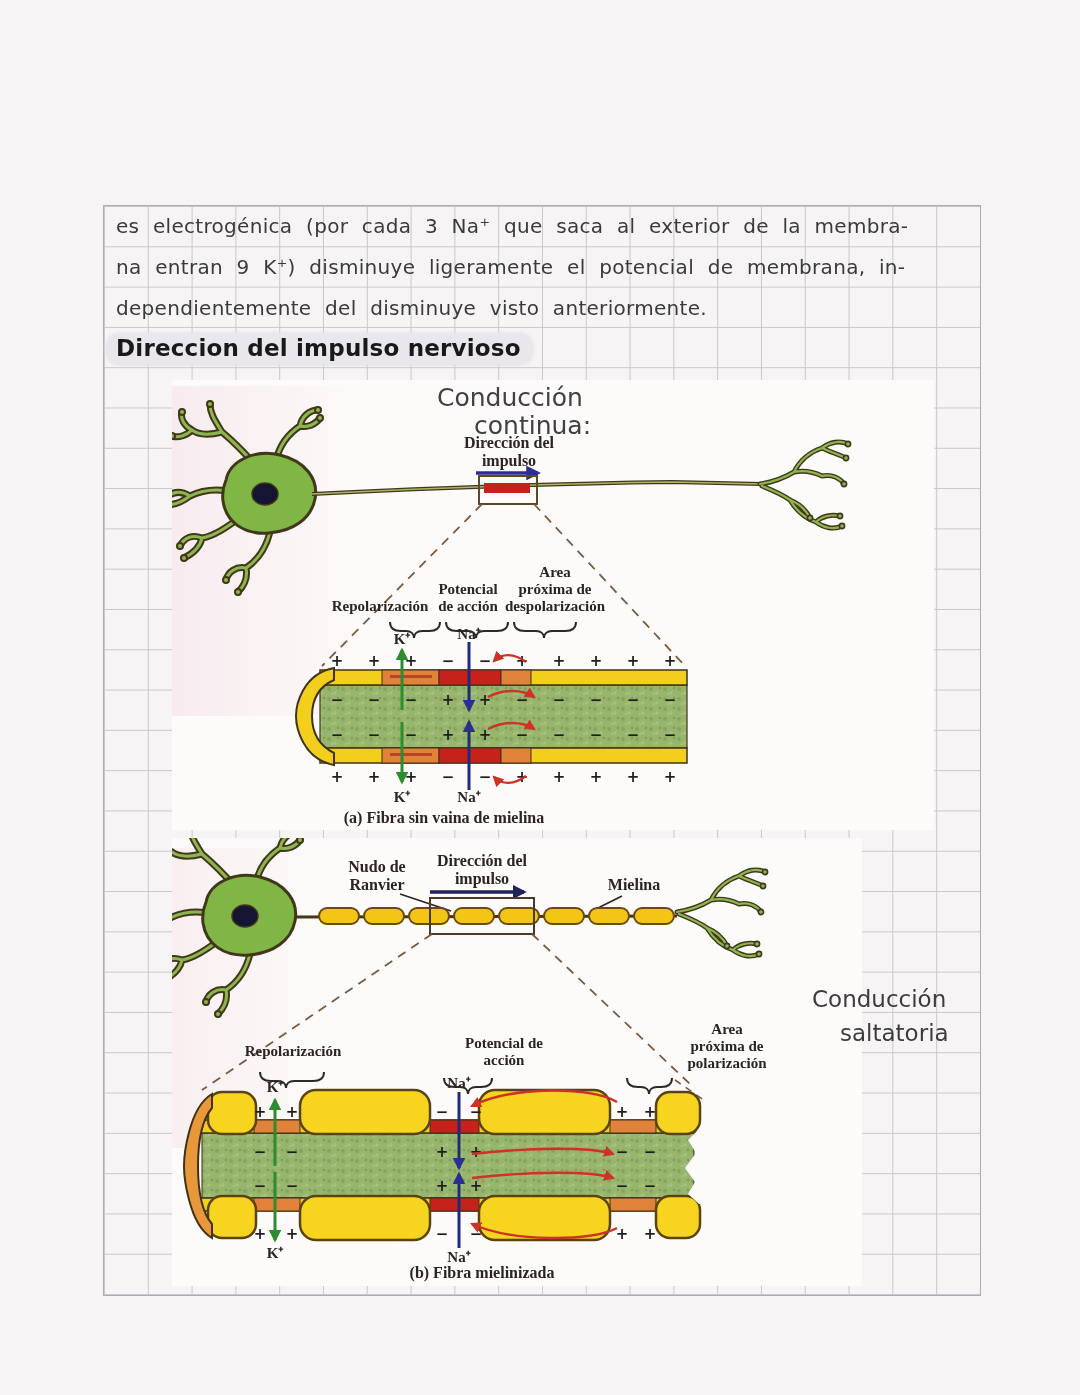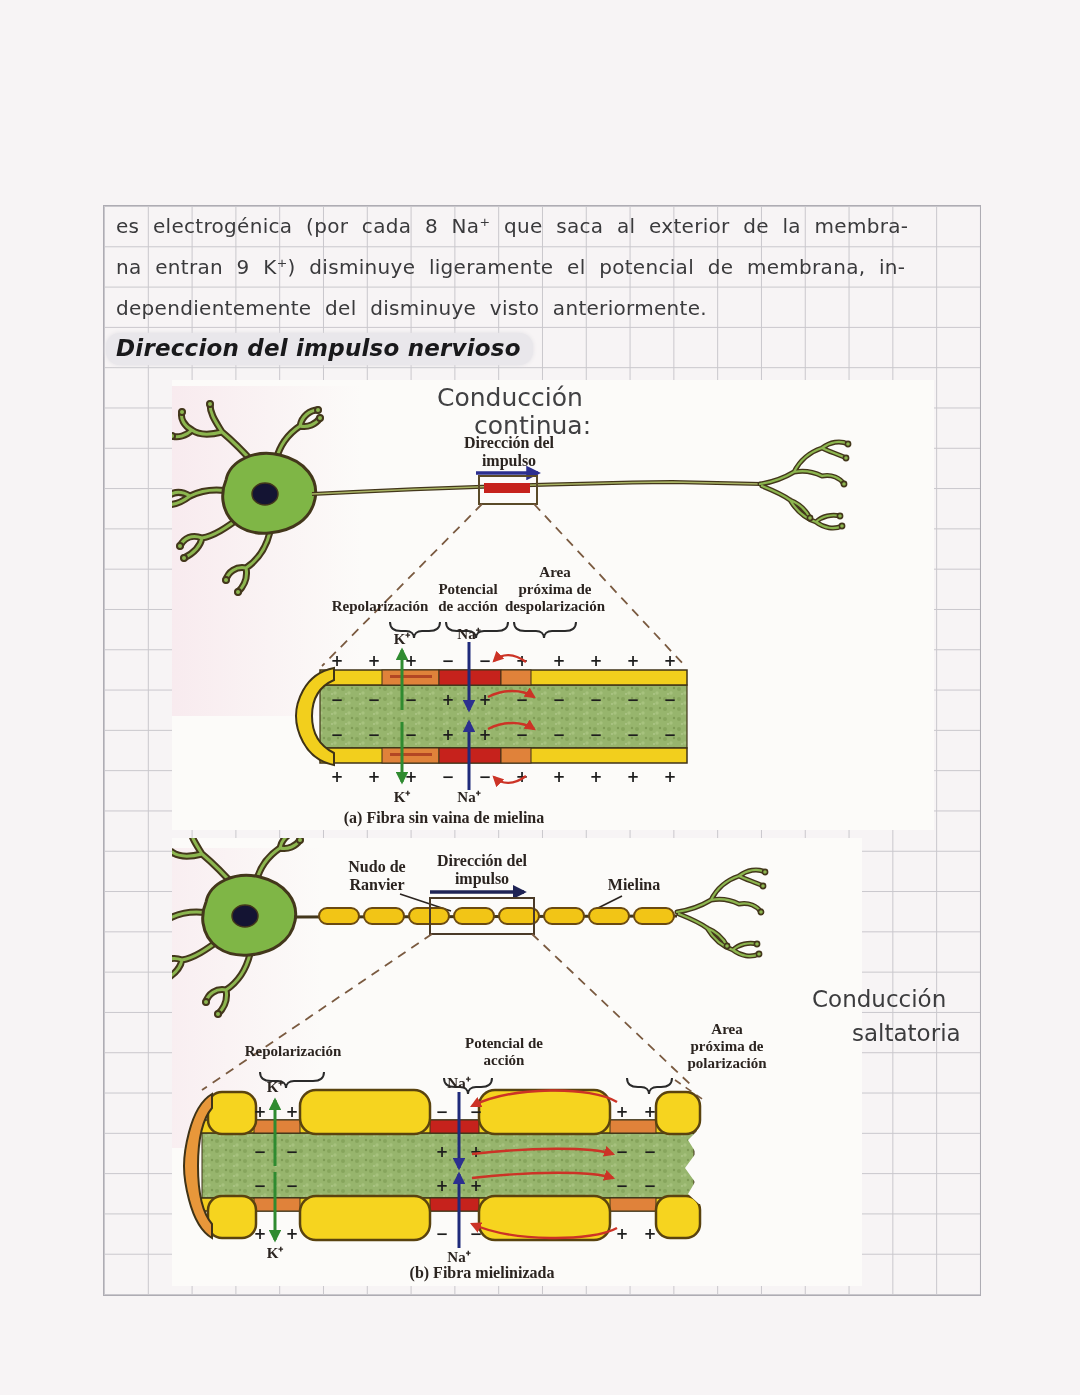--- a/index.html
+++ b/index.html
@@ -6,24 +6,24 @@
   .page{position:relative;width:1080px;height:1395px;background:#f7f4f5;overflow:hidden;
         font-family:"DejaVu Sans",sans-serif;}
   .grid{position:absolute;left:103px;top:205px;width:876px;height:1089px;
         background-image:linear-gradient(to right,#c9c7cc 1px,transparent 1px),
                          linear-gradient(to bottom,#c9c7cc 1px,transparent 1px);
         background-size:43.8px 40.3px;border:1px solid #aeacb3;}
   .note-line{position:absolute;left:116px;width:858px;height:40px;display:flex;align-items:center;
         font-size:20px;color:#3a3a3c;letter-spacing:.3px;word-spacing:7px;white-space:nowrap;}
   .heading{position:absolute;left:106px;top:333px;display:inline-block;background:#e9e7eb;
         border-radius:14px;padding:2px 12px 4px 10px;font-size:23px;font-weight:bold;color:#19191b;
-        letter-spacing:.2px;box-shadow:0 0 4px #e0dee3;font-style:italic;}
+        letter-spacing:.2px;box-shadow:0 0 4px #e0dee3;}
   .figure{position:absolute;}
   .hand-note{position:absolute;left:812px;top:982px;font-size:23px;color:#3c3c3e;line-height:34px;}
-  .hand-note .l2{margin-left:40px;display:block;}
+  .hand-note .l2{margin-left:28px;display:block;}
   svg text{user-select:none;}
   .printed{font-family:"Liberation Serif",serif;font-weight:bold;fill:#2b2420;}
   .hand{font-family:"DejaVu Sans",sans-serif;fill:#414143;}
   .sign{font-family:"DejaVu Sans",sans-serif;font-weight:bold;fill:#1d1d1d;font-size:15px;}
 </style>
 </head>
 <body>
 
 <svg style="position:absolute;width:0;height:0" aria-hidden="true">
   <defs>
@@ -91,21 +91,21 @@
           <circle cx="80" cy="32" r="2.6"></circle>
           <circle cx="50" cy="34" r="2.6"></circle>
       </g>
     </g>
   </defs>
 </svg>
 
 <div class="page">
   <div class="grid"></div>
 
-  <div class="note-line" style="top:206px">es electrogénica (por cada 8 Na⁺ que saca al exterior de la membra-</div>
+  <div class="note-line" style="top:206px">es electrogénica (por cada 3 Na⁺ que saca al exterior de la membra-</div>
   <div class="note-line" style="top:247px">na entran 9 K⁺) disminuye ligeramente el potencial de membrana, in-</div>
   <div class="note-line" style="top:288px">dependientemente del disminuye visto anteriormente.</div>
   <div class="heading">Direccion del impulso nervioso</div>
 
   <svg class="figure" style="left:172px;top:376px" width="772" height="458" viewBox="0 0 772 458">
     <rect x="0" y="4" width="762" height="450" fill="#fcfbf9"></rect>
     <rect x="0" y="10" width="190" height="330" fill="url(#pinkg)" opacity="0.45"></rect>
 
     <text class="hand" x="265" y="30" font-size="25">Conducción</text>
     <text class="hand" x="302" y="58" font-size="25">continua:</text>

